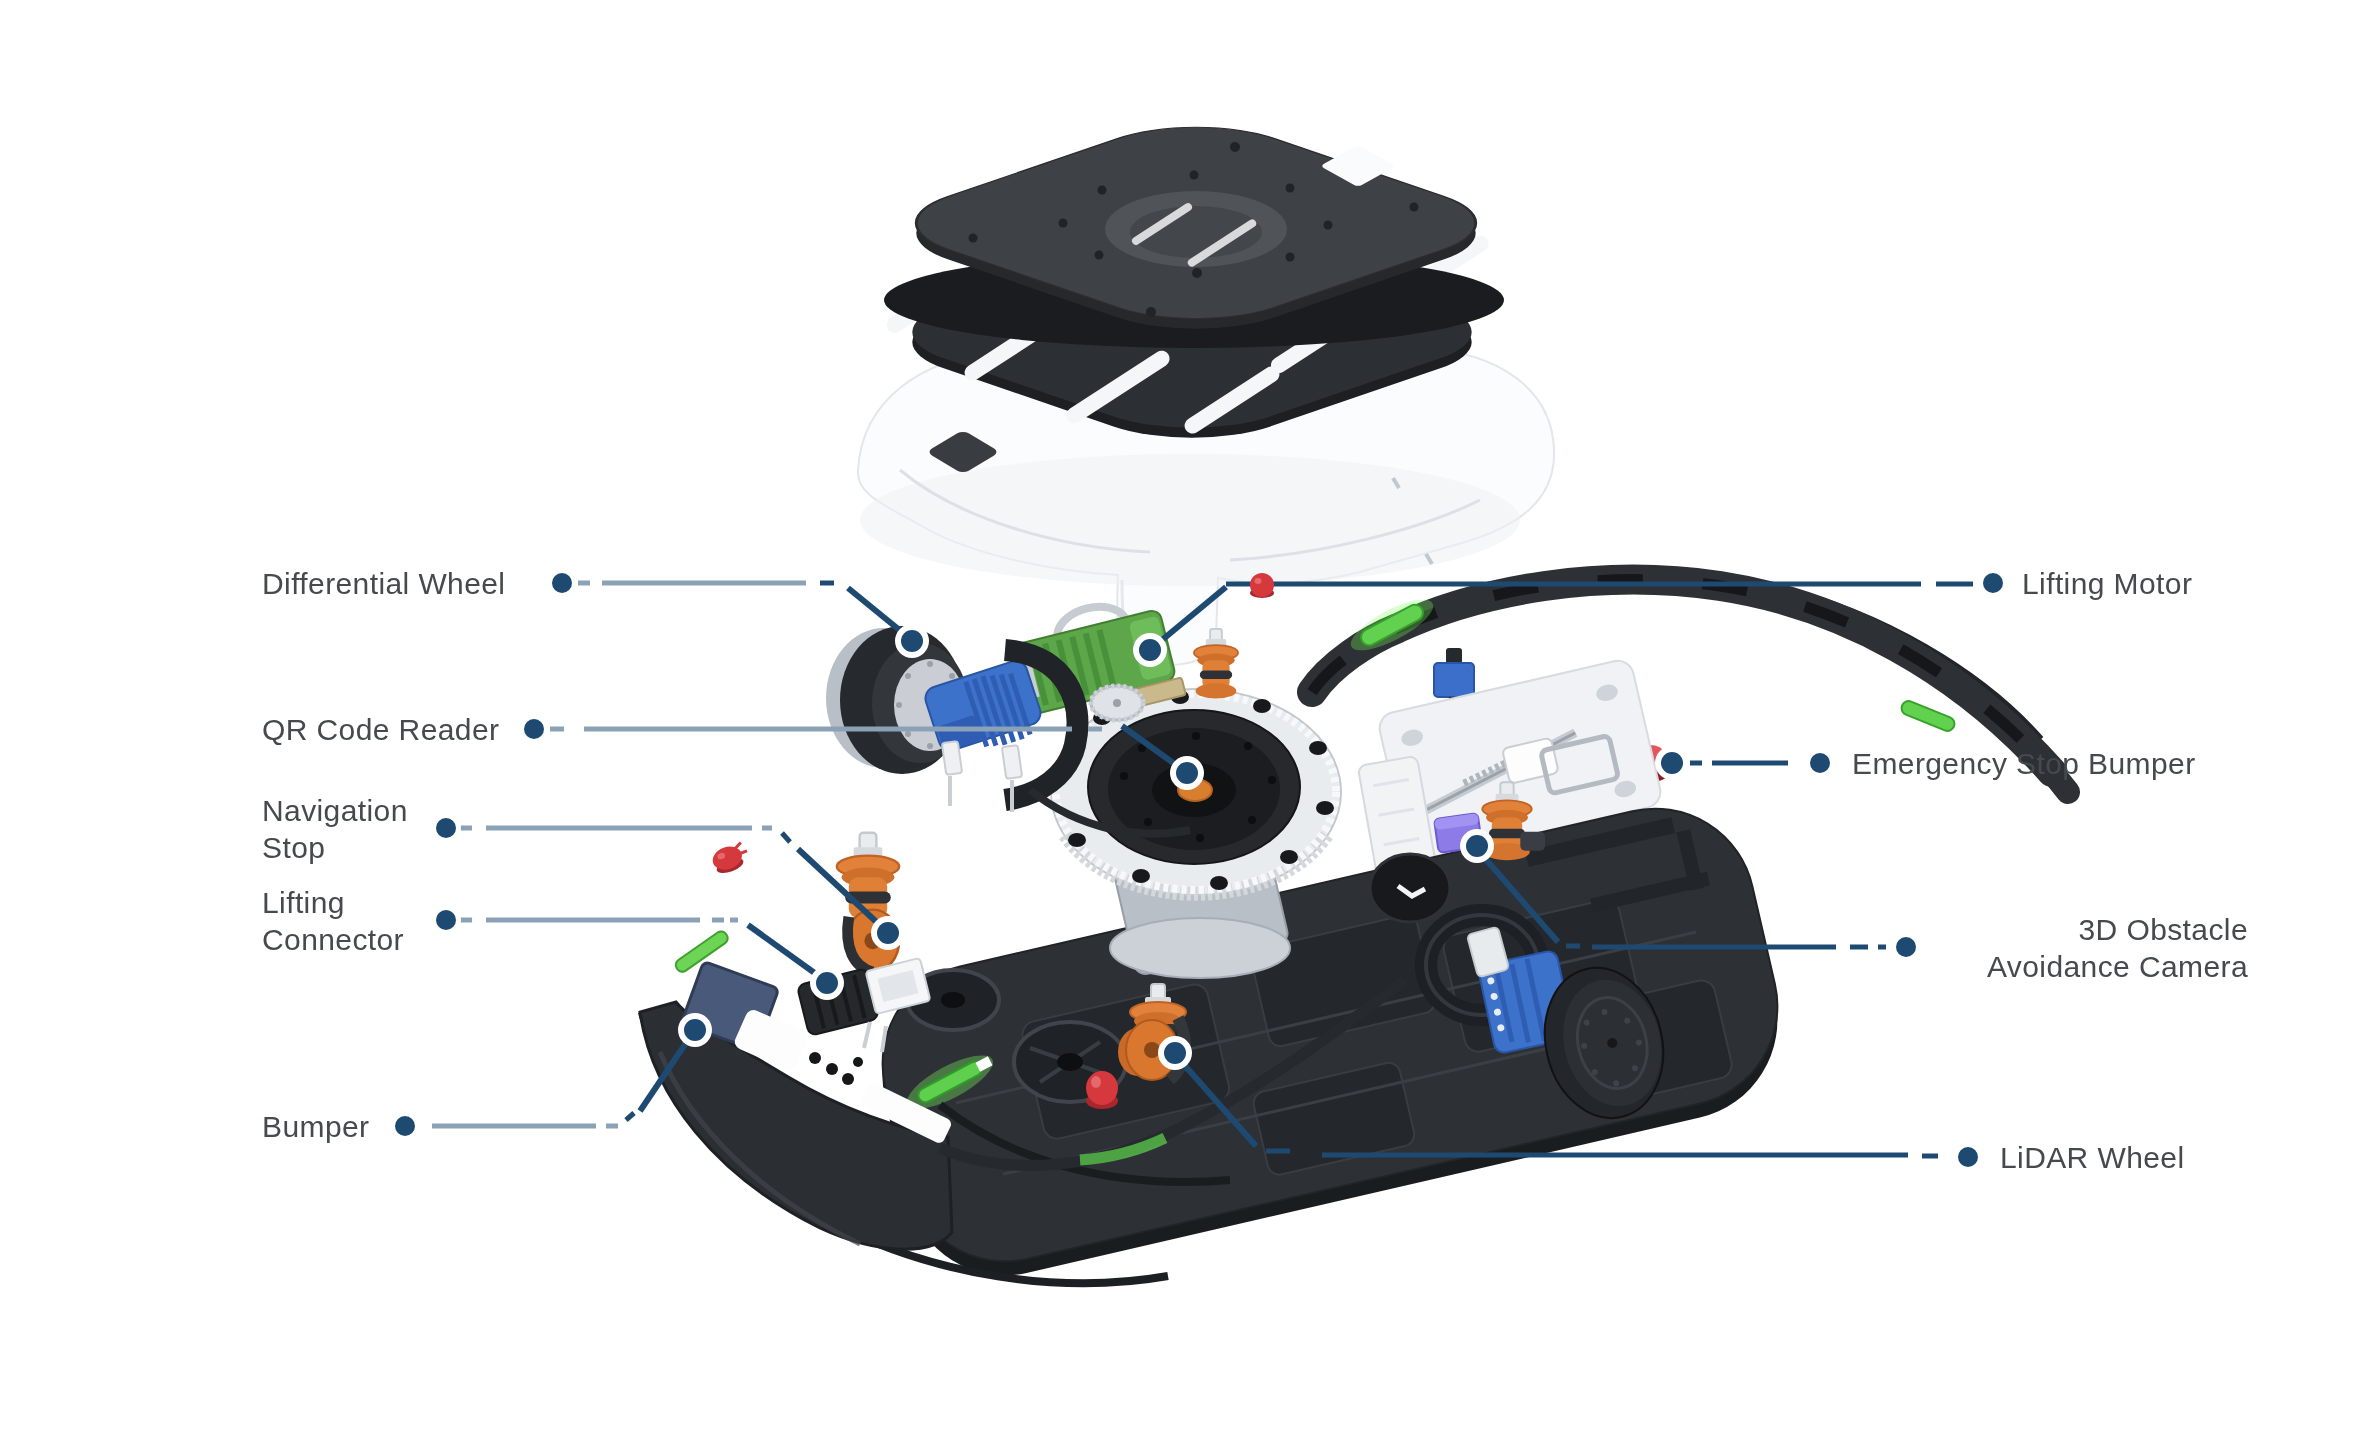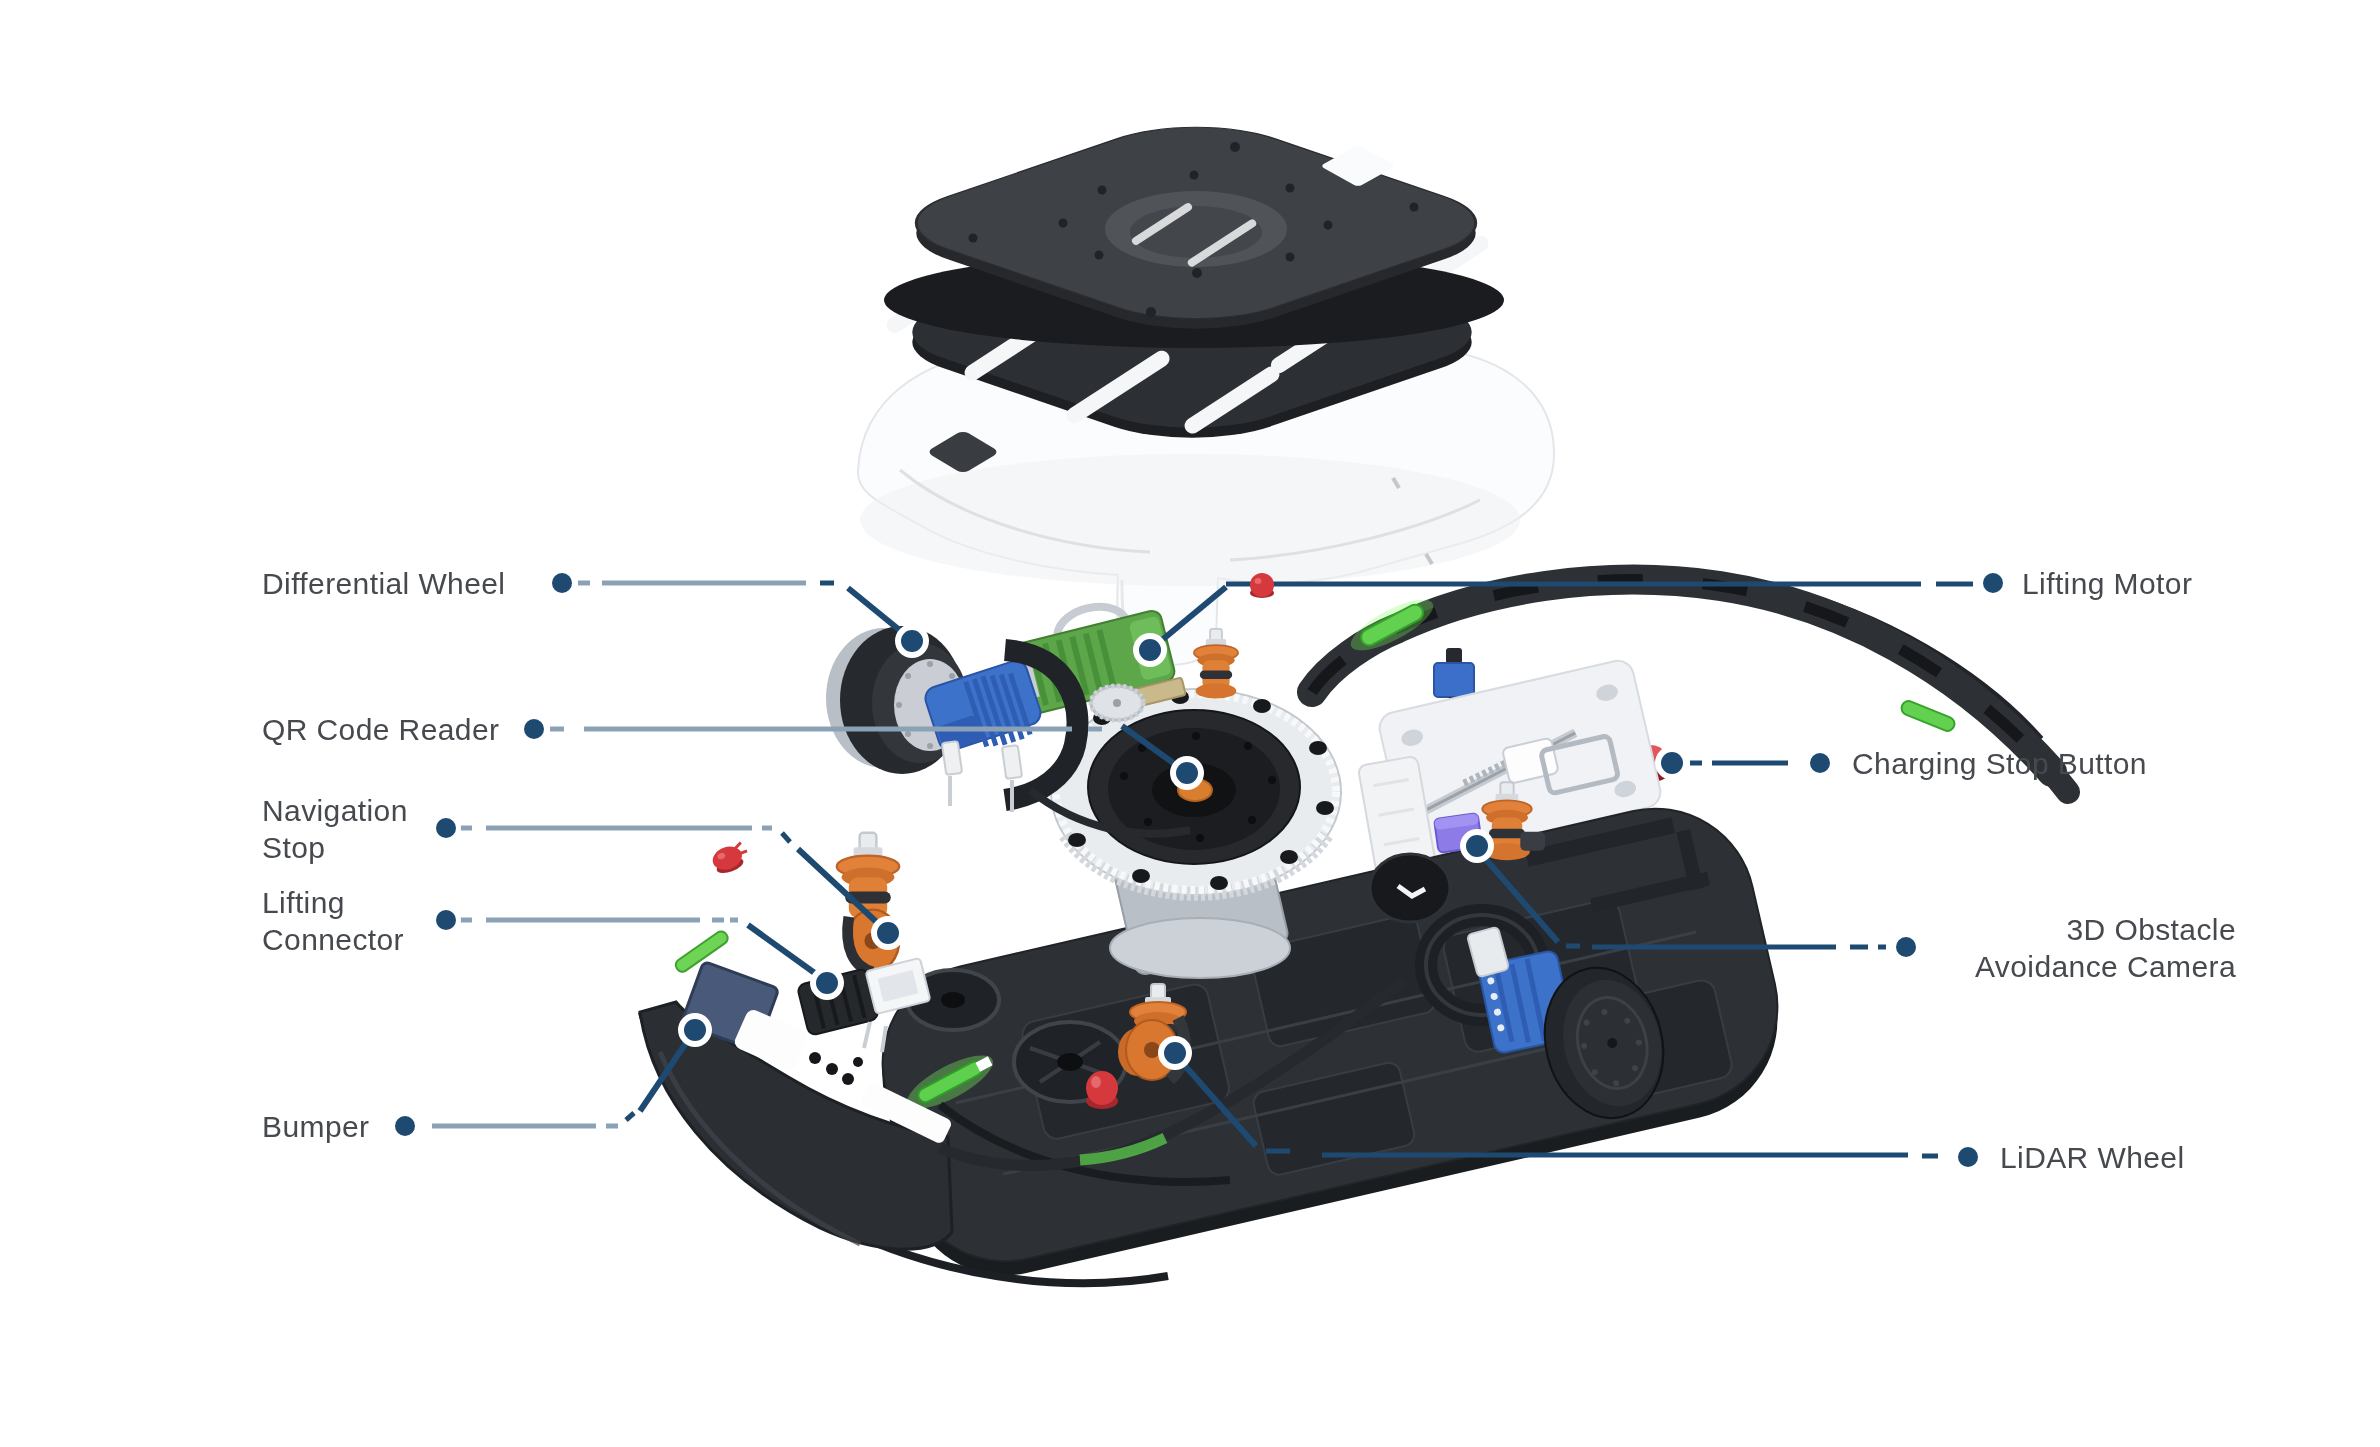--- a/index.html
+++ b/index.html
@@ -501,20 +501,20 @@
     <div>Navigation</div>
     <div>Stop</div>
   </div>
   <div class="lbl" style="left:262px;top:884px">
     <div>Lifting</div>
     <div>Connector</div>
   </div>
   <div class="lbl" style="left:262px;top:1108px">Bumper</div>
 
   <div class="lbl" style="left:2022px;top:565px">Lifting Motor</div>
-  <div class="lbl" style="left:1852px;top:745px">Charging Stop Button</div>
-  <div class="lbl right-align" style="right:172px;top:911px">
+  <div class="lbl" style="left:1852px;top:745px">Emergency Stop Bumper</div>
+  <div class="lbl right-align" style="right:160px;top:911px">
     <div>3D Obstacle</div>
     <div>Avoidance Camera</div>
   </div>
   <div class="lbl" style="left:2000px;top:1139px">LiDAR Wheel</div>
 
 </div>
 
 </body></html>

